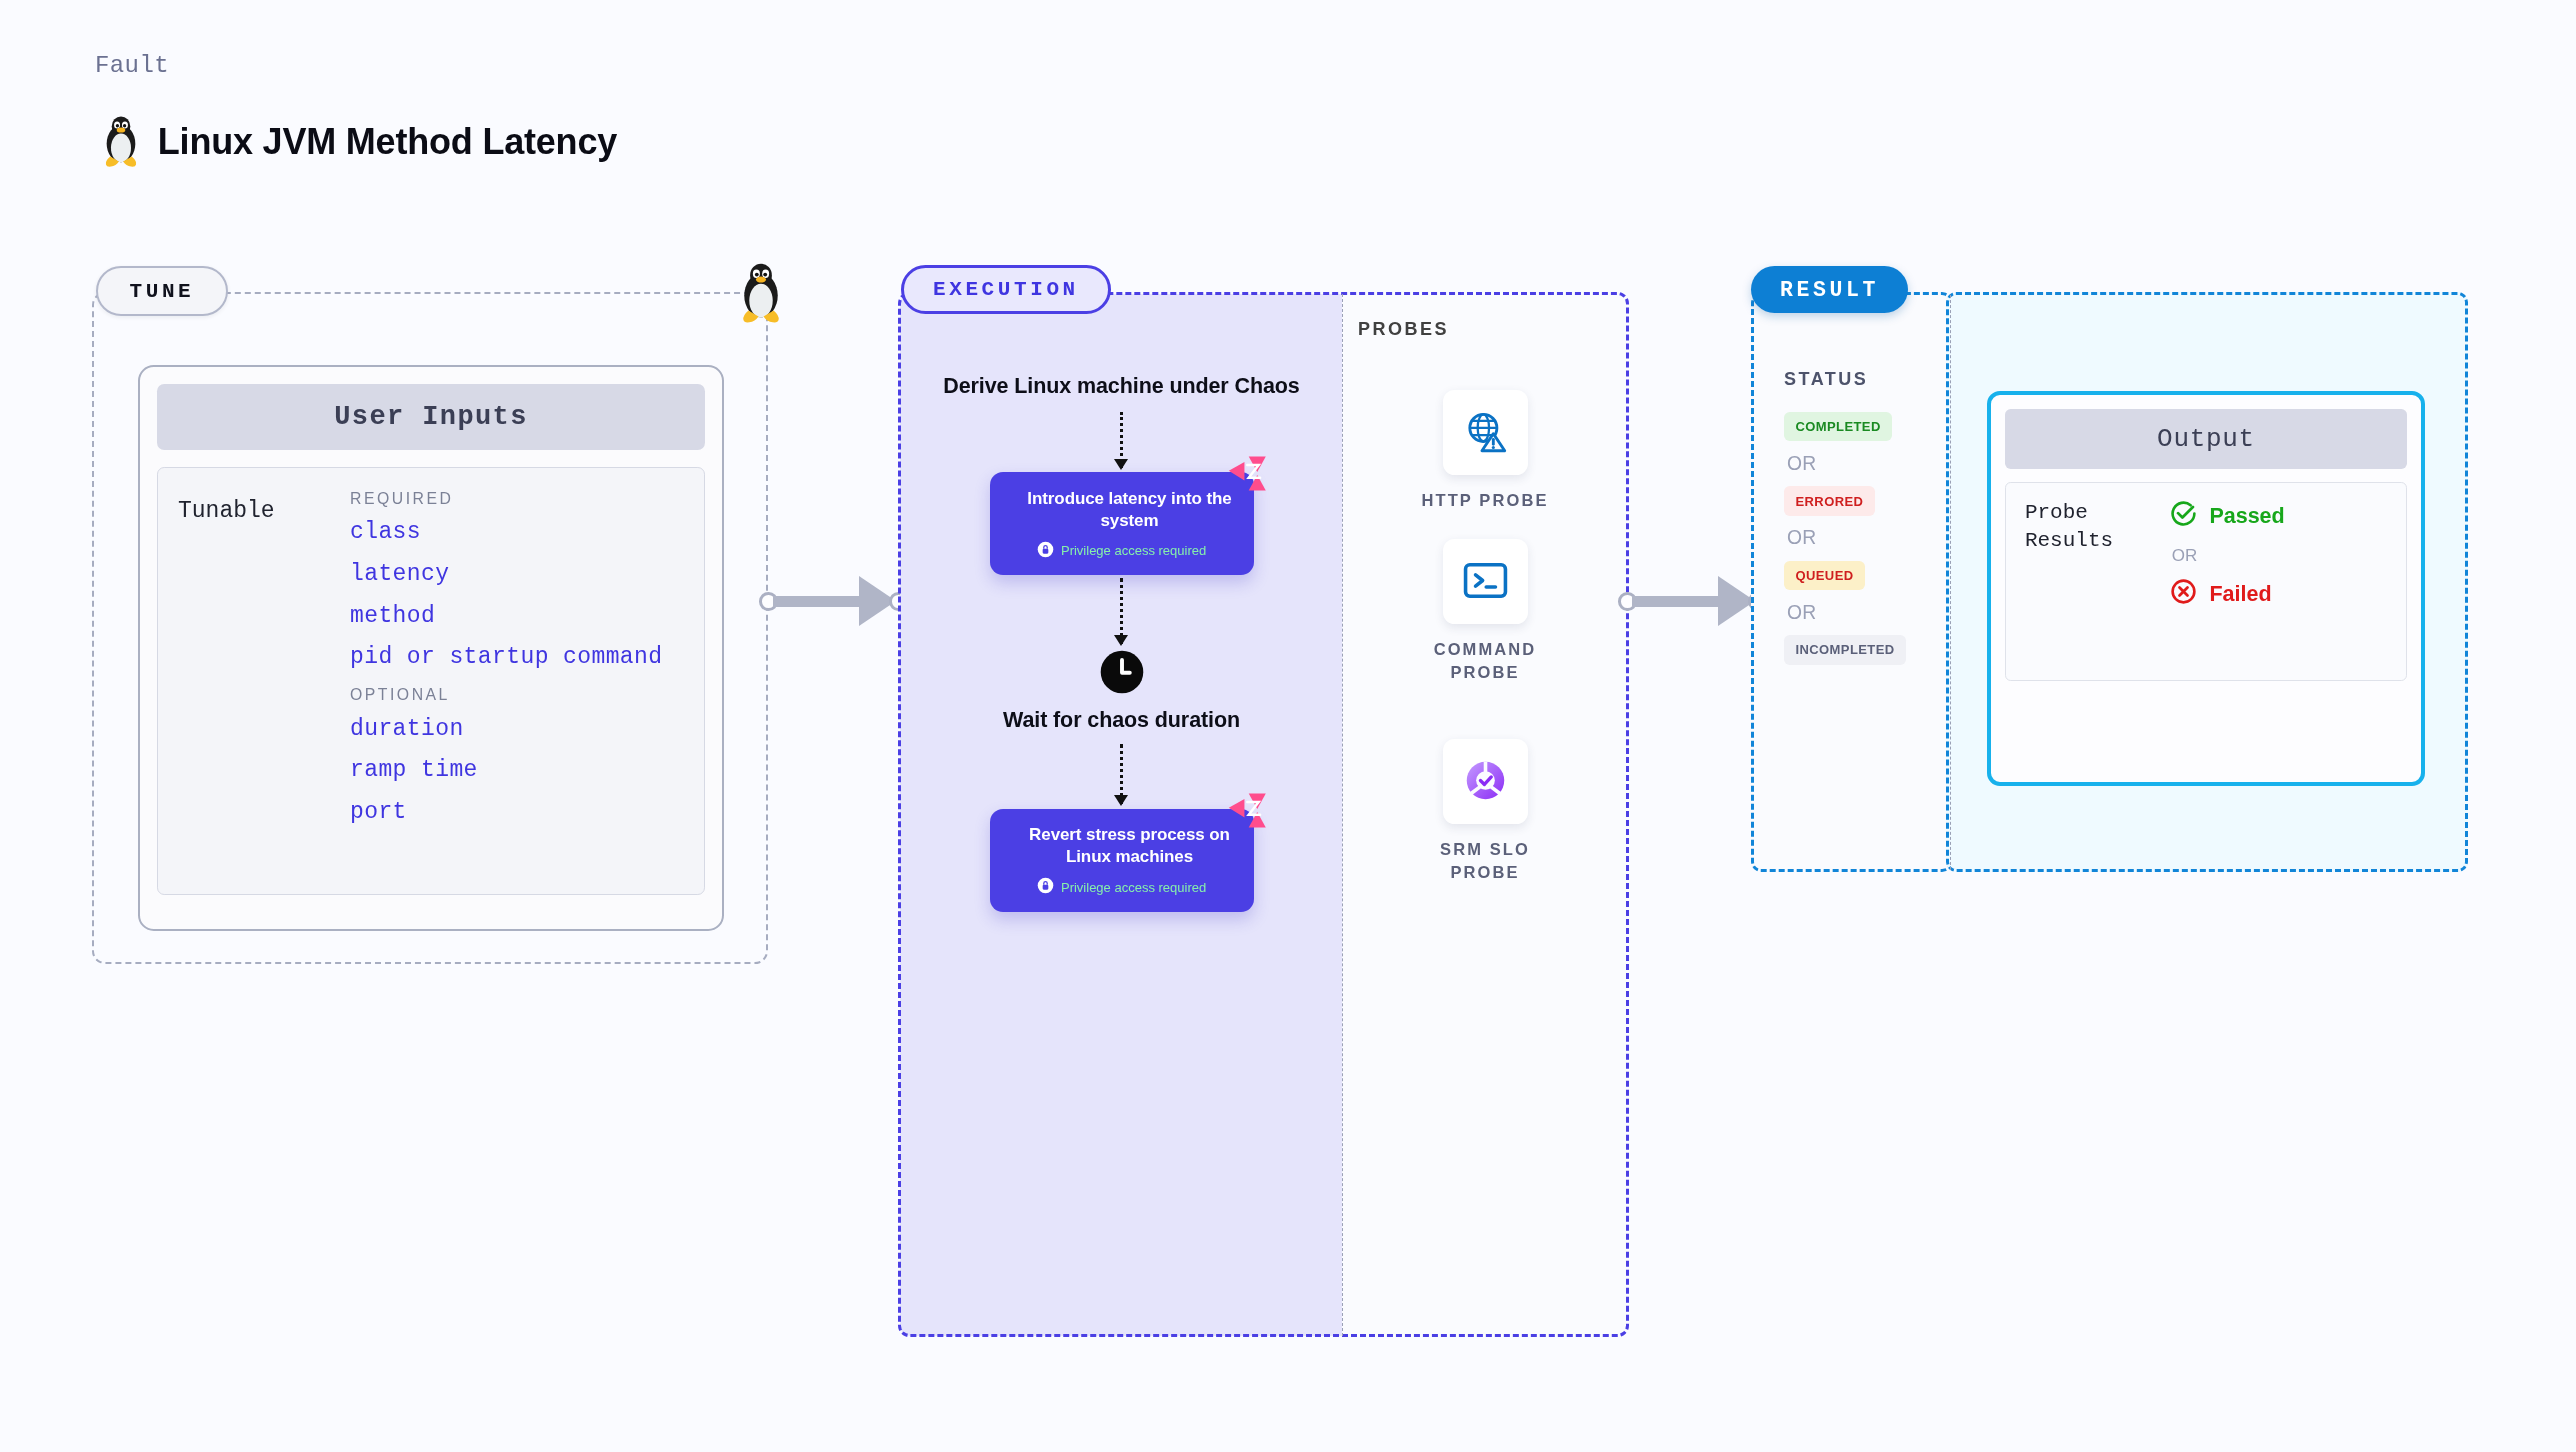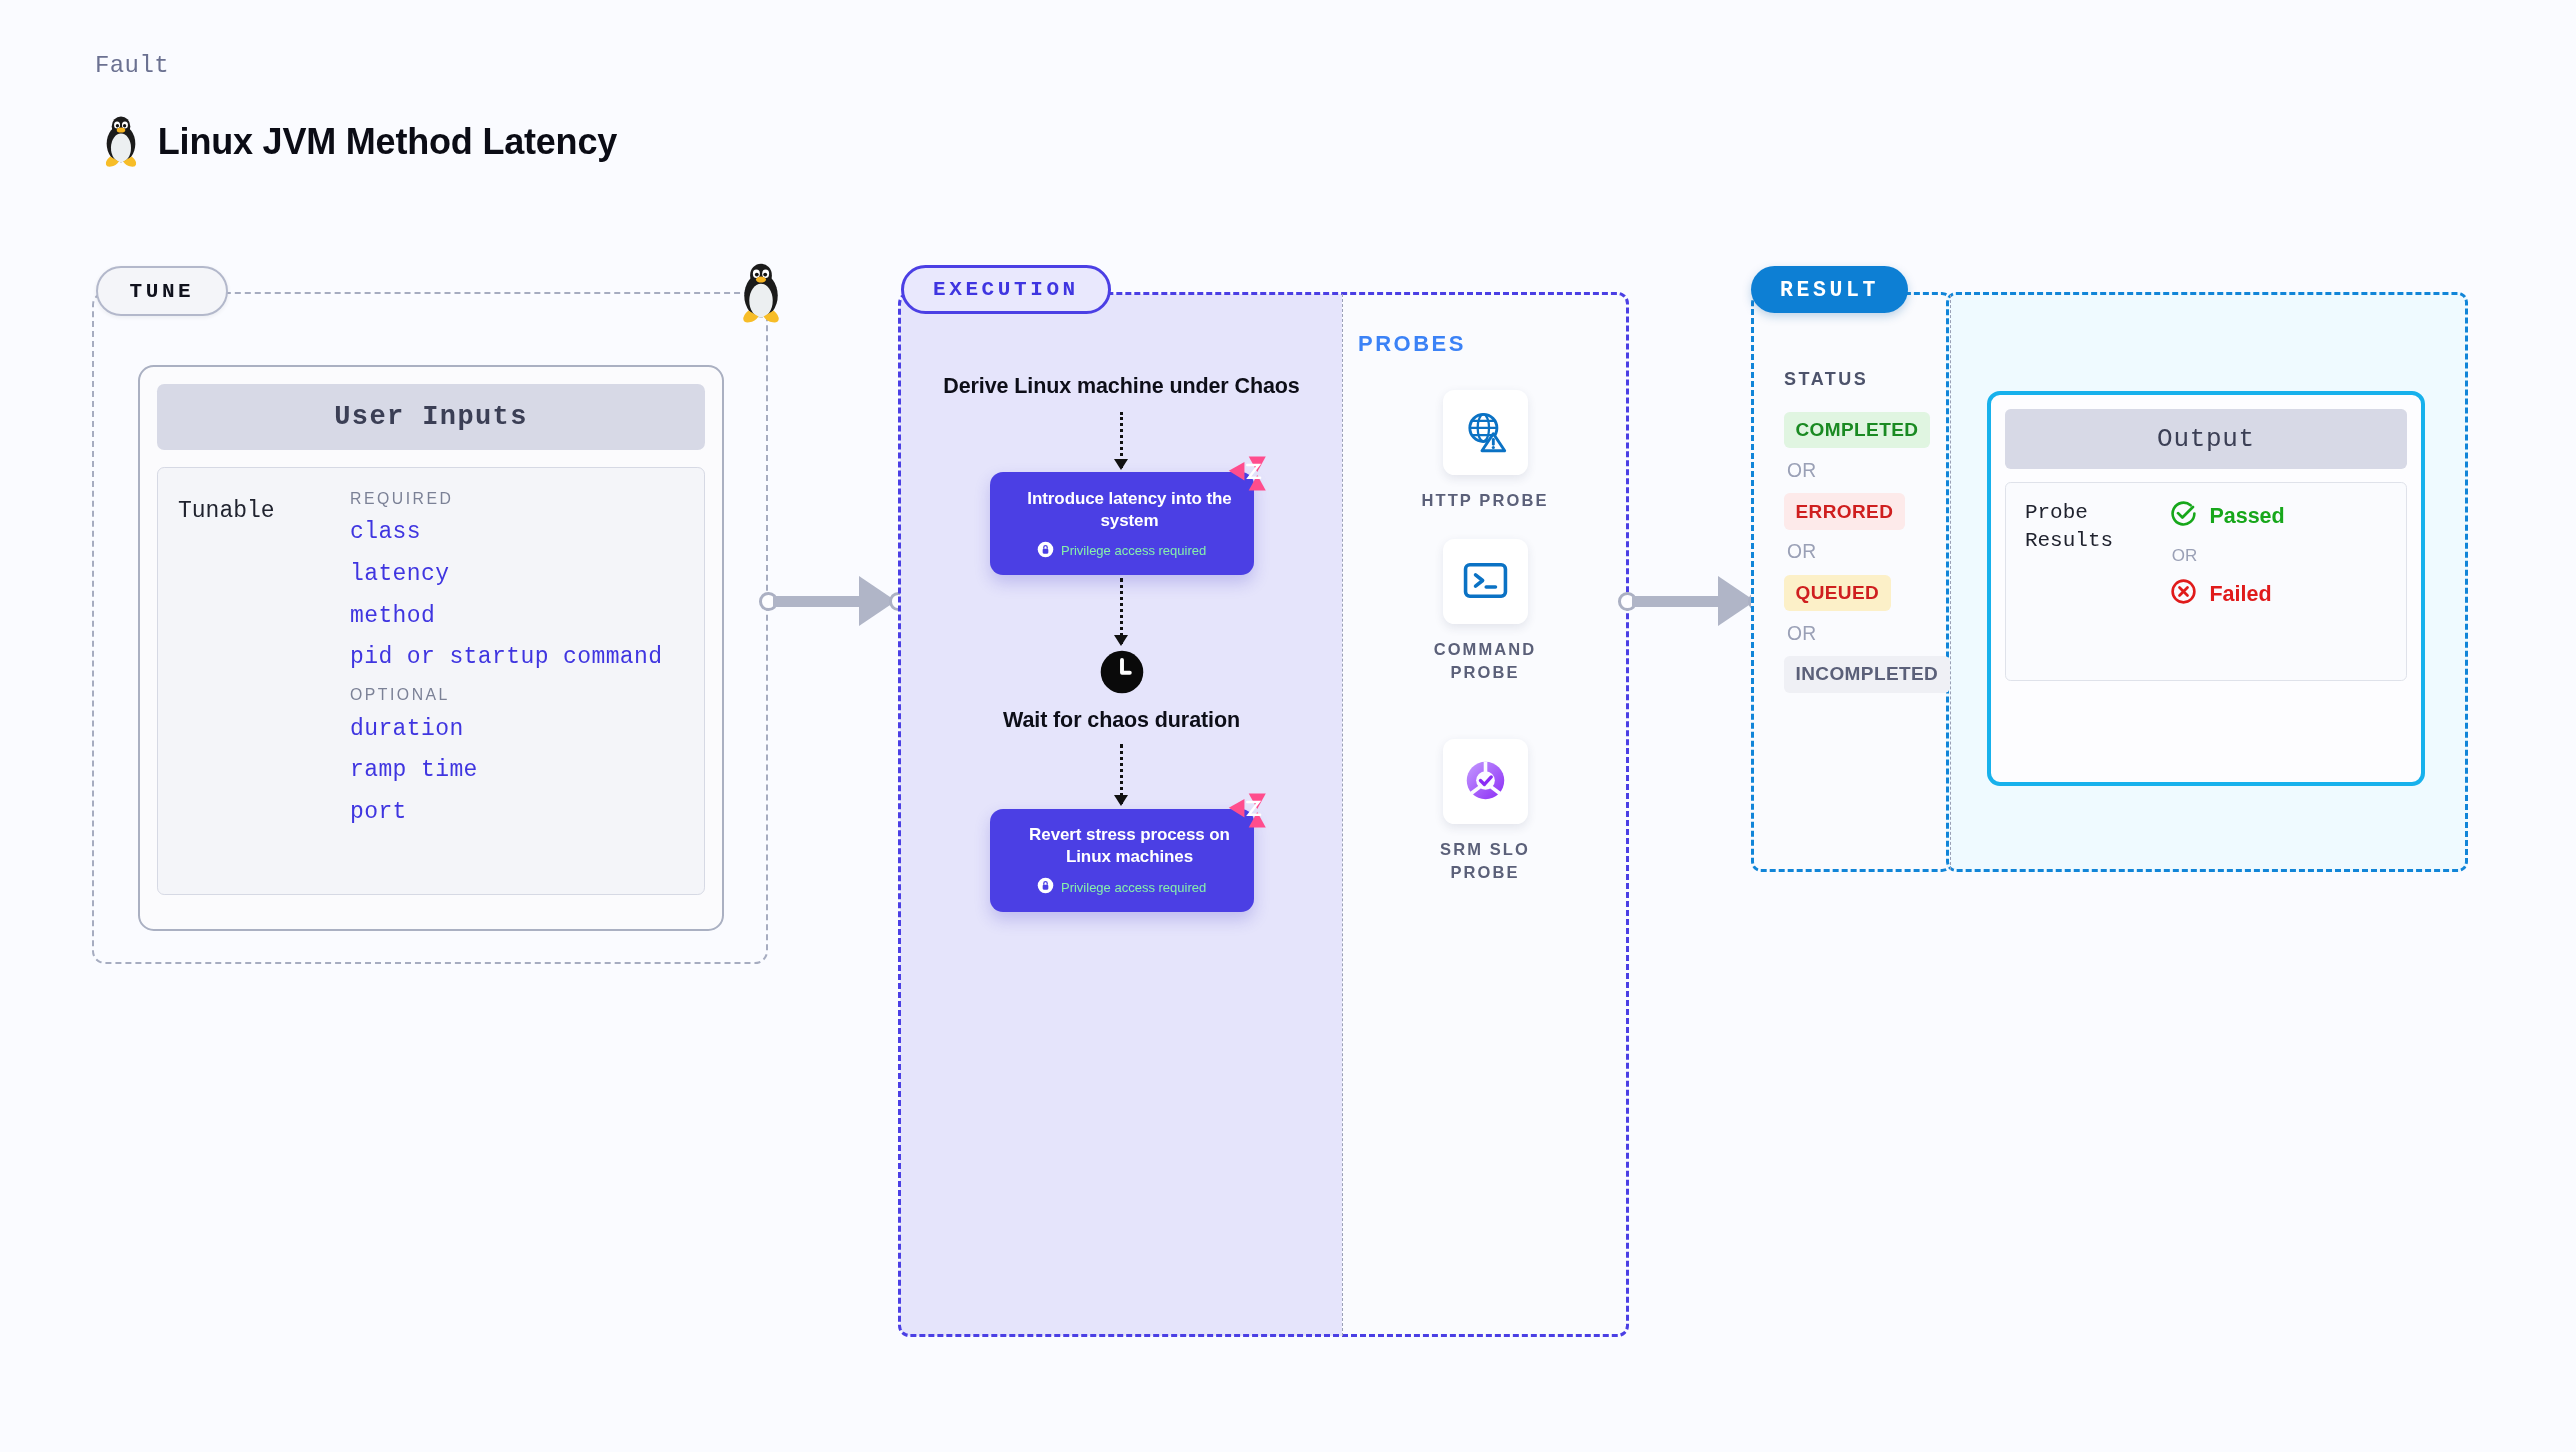--- a/index.html
+++ b/index.html
@@ -189,25 +189,24 @@
     padding: 10px 29px;
     font-family: "Liberation Mono", monospace;
     font-size: 21px;
     font-weight: 700;
     letter-spacing: 3.6px;
     color: #3f35e0;
   }
   #probes-title {
     position: absolute;
     left: 1358px; top: 319px;
-    font-size: 22px;
+    font-size: 18px;
     font-weight: 700;
     letter-spacing: 2.5px;
-    color: #3b82f6;
-    margin-top: 12px;
+    color: #404040;
   }
 
   #exec-flow {
     position: absolute;
     left: 900px; top: 373px;
     width: 443px;
     display: flex;
     flex-direction: column;
     align-items: center;
   }
@@ -325,21 +324,21 @@
   }
   #status-list {
     position: absolute;
     left: 1784px; top: 412px;
     width: 165px;
   }
   .status-pill {
     display: inline-block;
     padding: 7.2px 11.5px;
     border-radius: 5.7px;
-    font-size: 19px;
+    font-size: 13px;
     font-weight: 700;
     letter-spacing: 0.4px;
   }
   .status-or {
     font-size: 19.3px;
     color: #9aa0b6;
     margin: 11.5px 0 11.5px 2.9px;
     letter-spacing: 0.4px;
   }
 

